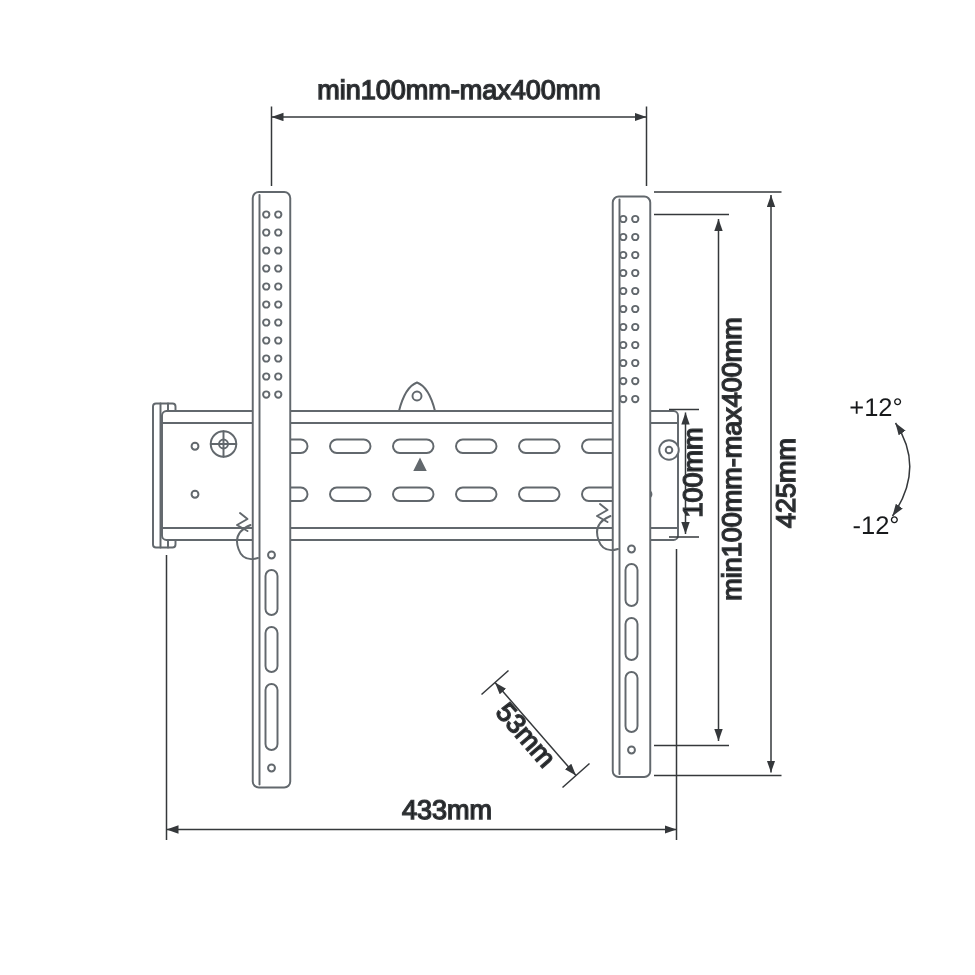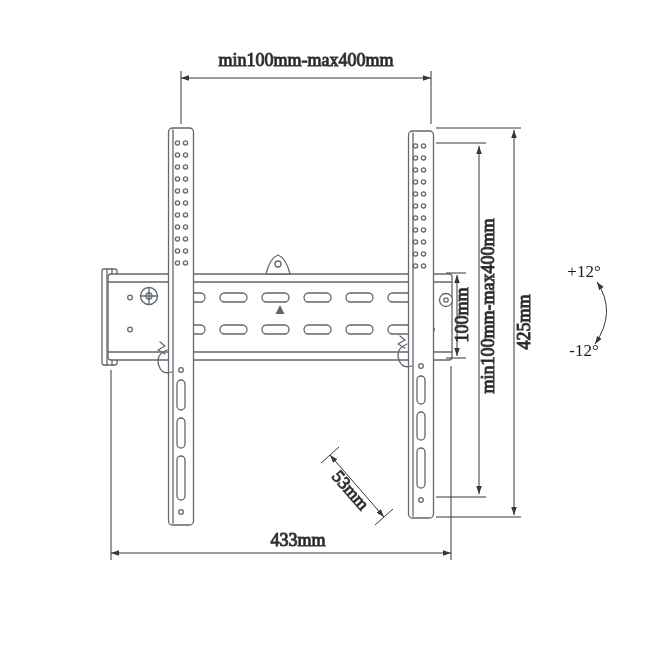--- a/index.html
+++ b/index.html
@@ -1,18 +1,18 @@
 <!DOCTYPE html>
 <html><head>
 <meta charset="utf-8">
 <style>
   html,body{margin:0;padding:0;background:#ffffff;}
   .stage{
     position:relative;width:650px;height:650px;background:#ffffff;
-    font-family:Liberation Serif, serif;
+    font-family:Liberation Sans, sans-serif;
     overflow:hidden;
   }
   svg{display:block;}
   .art   {fill:none;stroke:#62686d;stroke-width:1.3;stroke-linecap:round;stroke-linejoin:round;}
   .artf  {fill:#ffffff;stroke:#62686d;stroke-width:1.3;stroke-linejoin:round;}
   .artsolid{fill:#62686d;stroke:none;}
   .dim   {fill:none;stroke:#35383b;stroke-width:1;}
   .dimtext{font-size:18px;fill:#17191b;}
   .tilttext{font-size:17px;fill:#17191b;}
 </style>

